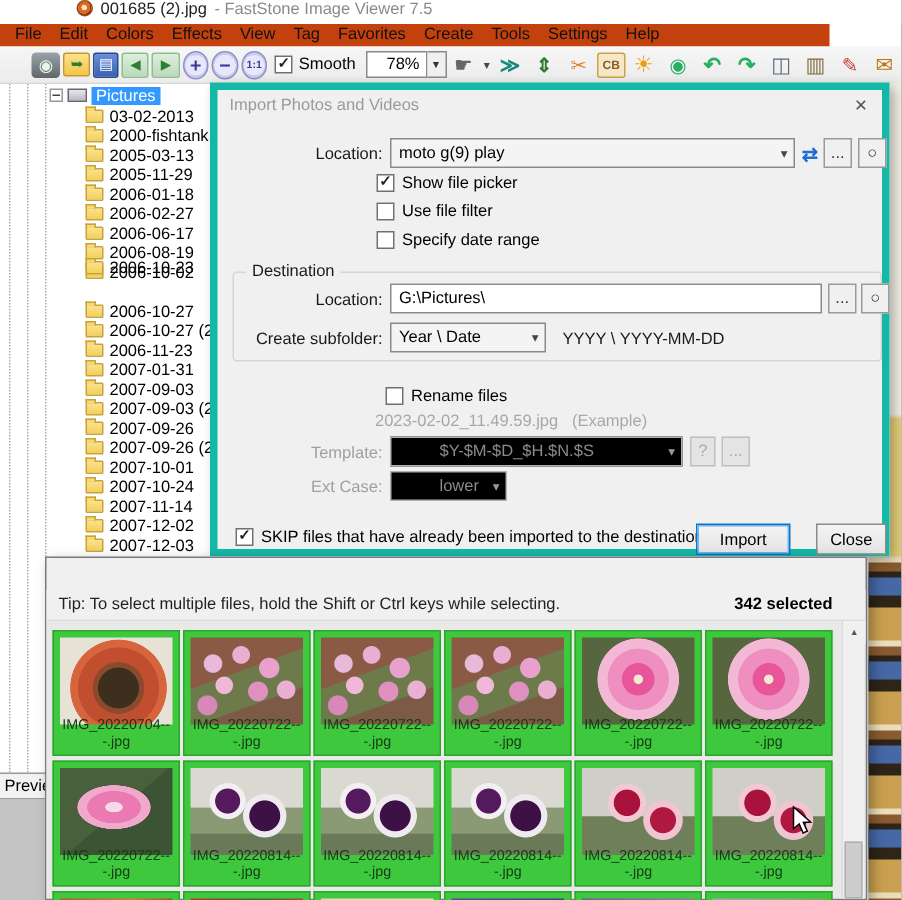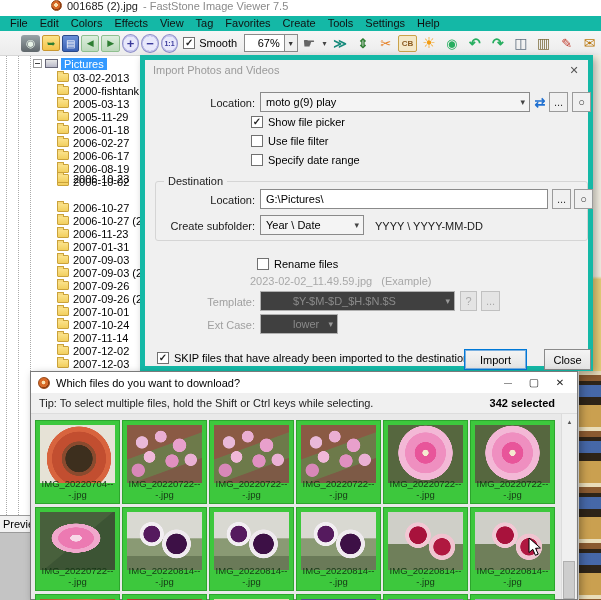--- a/index.html
+++ b/index.html
@@ -8,21 +8,21 @@
     position:relative; width:601px; height:600px; overflow:hidden;
     font-family:"Liberation Sans",sans-serif; font-size:11px; color:#000;
     background:#fff;
   }
   
   .titlebar { position:absolute; left:0; top:0; width:601px; height:16px; background:#fff; display:flex; align-items:flex-start; padding-left:4px;margin-left:47px; }
   .fs-logo { width:11px; height:11px; border-radius:50%; background:radial-gradient(circle at 45% 45%, #f8e0b0 0 25%, #d86a28 26% 60%, #8a3a10 61%); border:1px solid #9a4a18; margin-right:5px; }
   .tb-file { color:#222; }
   .tb-app { color:#8a8a8a; margin-left:5px; }
   
-  .menubar { position:absolute; left:0; top:16px; width:601px; height:15px; background:#14b8a6; display:flex; align-items:center; padding-left:4px; }
+  .menubar { position:absolute; left:0; top:16px; width:553px; height:15px; background:#c2410c; display:flex; align-items:center; padding-left:4px; }
   .menu-item { padding:0 6px; height:15px; line-height:15px; color:#111; }
   
   .toolbar { position:absolute; left:0; top:31px; width:601px; height:25px; background:linear-gradient(#f6f6f6,#ececec); border-bottom:1px solid #d6d6d6; display:flex; align-items:center; padding-left:20px; }
   .tbi { width:23px; height:21px; display:flex; align-items:center; justify-content:center; margin:0 1px; border-radius:2px; font-size:13px; }
   .tbi::before { display:block; }
   .i-cam { background:linear-gradient(#9aa4a8,#5f676b); border-radius:3px; width:21px; height:17px; }
   .i-cam::before { content:"◉"; color:#e8f4e8; font-size:11px; }
   .i-open { background:linear-gradient(#fce38a,#f4c44a); border:1px solid #c9972f; width:20px; height:16px; }
   .i-open::before { content:"➥"; color:#2e7d32; font-size:10px; }
   .i-save { background:linear-gradient(#6a8fd8,#3a62b4); border:1px solid #2a4a8a; width:18px; height:17px; }
@@ -72,21 +72,21 @@
   .idlg { position:absolute; left:140px; top:55px; width:453px; height:316px; background:#f0f0f0; border:5px solid #14b8a6; box-shadow:3px 3px 8px rgba(0,0,0,.3); z-index:5; }
   .idlg-title { position:absolute; left:0; top:0; right:0; height:20px; display:flex; align-items:center; padding-left:8px; color:#9a9a9a; }
   .idlg-x { position:absolute; right:6px; top:3px; width:16px; height:15px; display:flex; align-items:center; justify-content:center; color:#555; font-size:11px; }
   .idlg-x::before { content:"✕"; }
   .grpbox { position:absolute; left:10px; width:433px; border:1px solid #d5d5d5; border-radius:3px; }
   .legend { position:absolute; top:-7px; left:8px; background:#f0f0f0; padding:0 4px; color:#1a1a1a; white-space:nowrap; }
   .flabel { position:absolute; text-align:right; color:#1a1a1a; white-space:nowrap; }
   .flabel.dis, .dis { color:#a0a0a0; }
   .combo { position:absolute; height:20px; background:#f4f4f4; border:1px solid #8a8a8a; display:flex; align-items:center; padding:0 16px 0 5px; white-space:nowrap; overflow:hidden; }
   .combo::after { content:"▾"; position:absolute; right:4px; top:4px; font-size:9px; color:#444; }
-  .combo.disabled { background:#404040; border-color:#b0b0b0; color:#8a8a8a;padding-left:32px; }
+  .combo.disabled { background:#000000; border-color:#b0b0b0; color:#8a8a8a;padding-left:32px; }
   .combo.disabled::after { color:#999; }
   .tinput { position:absolute; height:20px; background:#fff; border:1px solid #8a8a8a; display:flex; align-items:center; padding:0 5px; white-space:nowrap; overflow:hidden; }
   .sbtn { position:absolute; height:20px; background:#f0f0f0; border:1px solid #9a9a9a; display:flex; align-items:center; justify-content:center; color:#333; }
   .sbtn.disabled { color:#aaa; border-color:#c0c0c0; background:#e4e4e4; }
   .refresh-ico { position:absolute; width:14px; height:20px; display:flex; align-items:center; justify-content:center; color:#1e6fd0; font-weight:bold; font-size:13px; }
   .refresh-ico::before { content:"⇄"; }
   .cbrow { position:absolute; display:flex; align-items:center; gap:5px; white-space:nowrap; }
   .hinttext { position:absolute; color:#1a1a1a; white-space:nowrap; }
   .graytext { position:absolute; color:#a8a8a8; white-space:pre; }
   .btn { position:absolute; height:21px; background:linear-gradient(#f4f4f4,#e4e4e4); border:1px solid #8a8a8a; display:flex; align-items:center; justify-content:center; }
@@ -183,21 +183,21 @@
     <span class="tbi i-save"></span>
     <span class="tbi i-prev"></span>
     <span class="tbi i-next"></span>
     <span class="tbi i-zin"></span>
     <span class="tbi i-zout"></span>
     <span class="tbi i-z11"></span>
     <span class="smooth-wrap">
       <span class="cb checked"></span>
       <span style="margin-left:4px">Smooth</span>
     </span>
-    <span class="zoombox">67%</span>
+    <span class="zoombox">78%</span>
     <span class="zoomdrop">▼</span>
     <span class="tbi i-hand"></span>
     <span class="caret">▾</span>
     <span class="tbi i-show"></span>
     <span class="tbi i-resize"></span>
     <span class="tbi i-crop"></span>
     <span class="tbi i-clone"></span>
     <span class="tbi i-sun"></span>
     <span class="tbi i-eye"></span>
     <span class="tbi i-rotl"></span>
@@ -376,29 +376,20 @@
 
     <div class="cbrow" style="left:12px; top:292px">
       <span class="cb checked"></span>
       <span>SKIP files that have already been imported to the destination location</span>
     </div>
     <div class="btn default" style="left:319px; top:289px; width:63px">Import</div>
     <div class="btn" style="left:399px; top:289px; width:47px">Close</div>
   </div>
 
   <div class="ddlg">
-    <div class="ddlg-title">
-      <span class="fs-logo" style="margin-right:6px"></span>
-      <span>Which files do you want to download?</span>
-      <span class="wbtns">
-        <span class="wbtn min"></span>
-        <span class="wbtn max"></span>
-        <span class="wbtn cls"></span>
-      </span>
-    </div>
     <div class="ddlg-tip">
       <span class="tip-text">Tip: To select multiple files, hold the Shift or Ctrl keys while selecting.</span>
       <span class="sel-count">342 selected</span>
     </div>
     <div class="ddlg-body"></div>
 
     <div class="cell" style="left:4px; top:48px">
         <span class="cimg img-bowl"></span>
         <span class="clabel">IMG_20220704---.jpg</span>
       </div>

